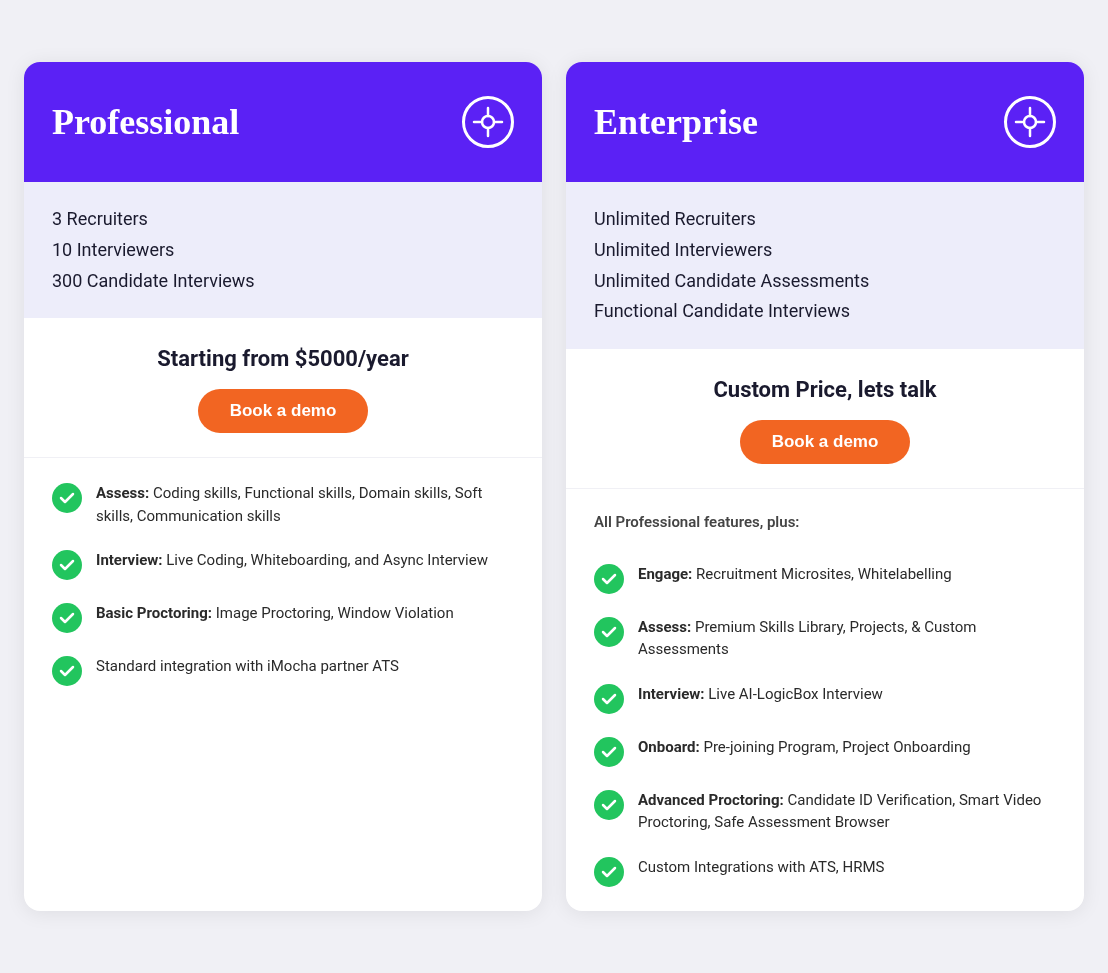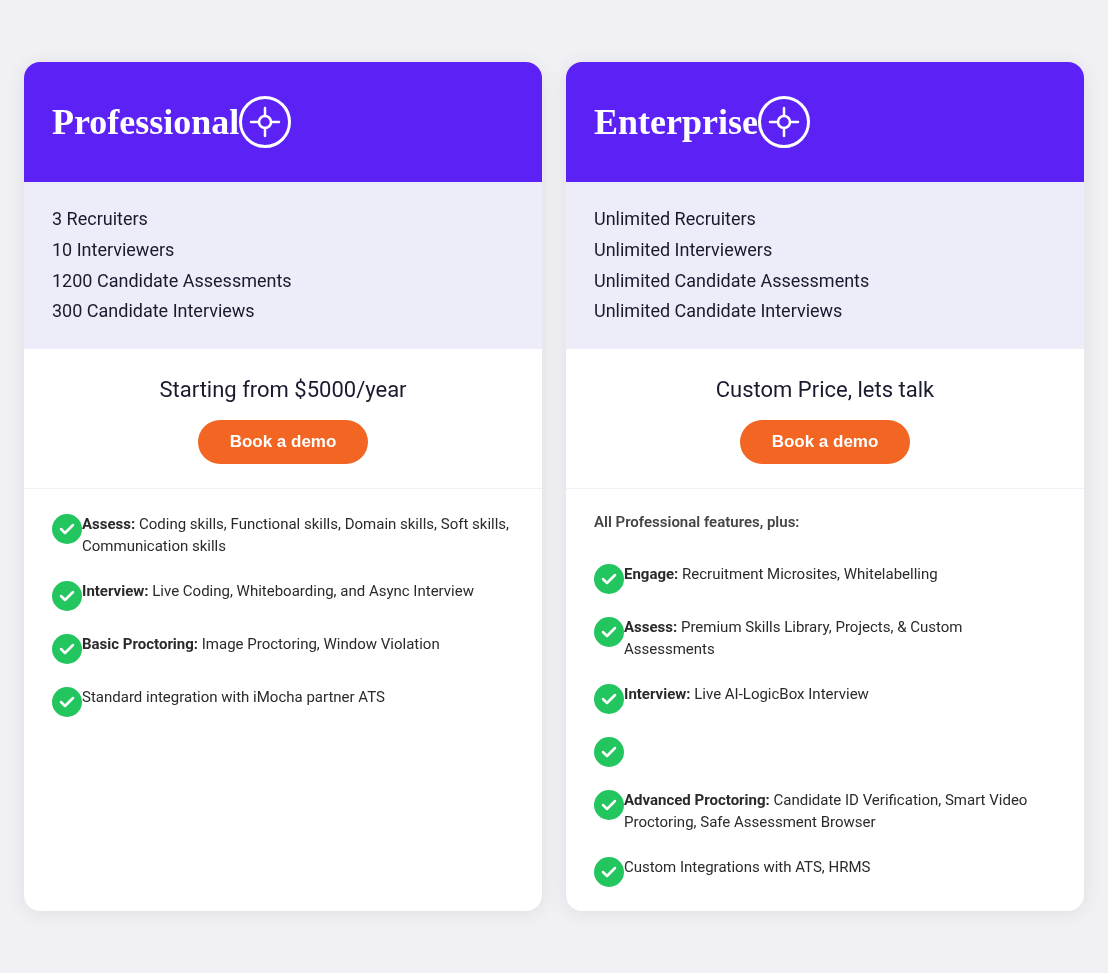--- a/index.html
+++ b/index.html
@@ -23,20 +23,21 @@
       border-radius: 16px;
       overflow: hidden;
       flex: 1;
       box-shadow: 0 2px 20px rgba(0,0,0,0.08);
     }
     .card-header {
       background: #5b21f5;
       padding: 28px 28px 28px 28px;
       display: flex;
       align-items: center;
+      justify-content: space-between;
       min-height: 120px;
     }
     .card-header-title {
       color: #fff;
       font-size: 36px;
       font-weight: 600;
       font-family: Georgia, serif;
     }
     .crosshair-icon {
       width: 52px;
@@ -63,21 +64,21 @@
       color: #1a1a2e;
       line-height: 1.7;
     }
     .card-pricing {
       padding: 28px 28px 24px;
       text-align: center;
       border-bottom: 1px solid #f0f0f5;
     }
     .pricing-text {
       font-size: 22px;
-      font-weight: 400;
+      font-weight: 700;
       color: #1a1a2e;
       margin-bottom: 18px;
     }
     .book-demo-btn {
       background: #f26522;
       color: #fff;
       border: none;
       border-radius: 50px;
       padding: 12px 32px;
       font-size: 17px;
@@ -90,20 +91,21 @@
     }
     .features-header {
       font-size: 15px;
       font-weight: 600;
       color: #444;
       margin-bottom: 32px;
     }
     .feature-item {
       display: flex;
       align-items: flex-start;
+      gap: 14px;
       margin-bottom: 22px;
     }
     .feature-item:last-child {
       margin-bottom: 0;
     }
     .check-circle {
       width: 30px;
       height: 30px;
       background: #22c55e;
       border-radius: 50%;
@@ -141,21 +143,20 @@
           <line x1="16" y1="22" x2="16" y2="30" stroke="white" stroke-width="2.5" stroke-linecap="round"></line>
           <line x1="2" y1="16" x2="10" y2="16" stroke="white" stroke-width="2.5" stroke-linecap="round"></line>
           <line x1="22" y1="16" x2="30" y2="16" stroke="white" stroke-width="2.5" stroke-linecap="round"></line>
         </svg>
       </div>
     </div>
 
     <div class="card-stats">
       <div class="stat-item">3 Recruiters</div>
       <div class="stat-item">10 Interviewers</div>
-      <div class="stat-item">1200 Candidate Assessments</div>
       <div class="stat-item">300 Candidate Interviews</div>
     </div>
 
     <div class="card-pricing">
       <div class="pricing-text">Starting from $5000/year</div>
       <button class="book-demo-btn">Book a demo</button>
     </div>
 
     <div class="card-features">
       <div class="feature-item">
@@ -212,21 +213,21 @@
           <line x1="2" y1="16" x2="10" y2="16" stroke="white" stroke-width="2.5" stroke-linecap="round"></line>
           <line x1="22" y1="16" x2="30" y2="16" stroke="white" stroke-width="2.5" stroke-linecap="round"></line>
         </svg>
       </div>
     </div>
 
     <div class="card-stats">
       <div class="stat-item">Unlimited Recruiters</div>
       <div class="stat-item">Unlimited Interviewers</div>
       <div class="stat-item">Unlimited Candidate Assessments</div>
-      <div class="stat-item">Unlimited Candidate Interviews</div>
+      <div class="stat-item">Functional Candidate Interviews</div>
     </div>
 
     <div class="card-pricing">
       <div class="pricing-text">Custom Price, lets talk</div>
       <button class="book-demo-btn">Book a demo</button>
     </div>
 
     <div class="card-features">
       <div class="features-header">All Professional features, plus:</div>
 
@@ -259,20 +260,23 @@
         <div class="feature-text">
           <strong>Interview:</strong> Live AI-LogicBox Interview
         </div>
       </div>
       <div class="feature-item">
         <div class="check-circle">
           <svg viewBox="0 0 16 16" fill="none">
               <polyline points="2,8 6,12 14,4" stroke="white" stroke-width="2.5" stroke-linecap="round" stroke-linejoin="round"></polyline>
             </svg>
         </div>
+        <div class="feature-text">
+          <strong>Onboard:</strong> Pre-joining Program, Project Onboarding
+        </div>
       </div>
       <div class="feature-item">
         <div class="check-circle">
           <svg viewBox="0 0 16 16" fill="none">
               <polyline points="2,8 6,12 14,4" stroke="white" stroke-width="2.5" stroke-linecap="round" stroke-linejoin="round"></polyline>
             </svg>
         </div>
         <div class="feature-text">
           <strong>Advanced Proctoring:</strong> Candidate ID Verification, Smart Video Proctoring, Safe Assessment Browser
         </div>

